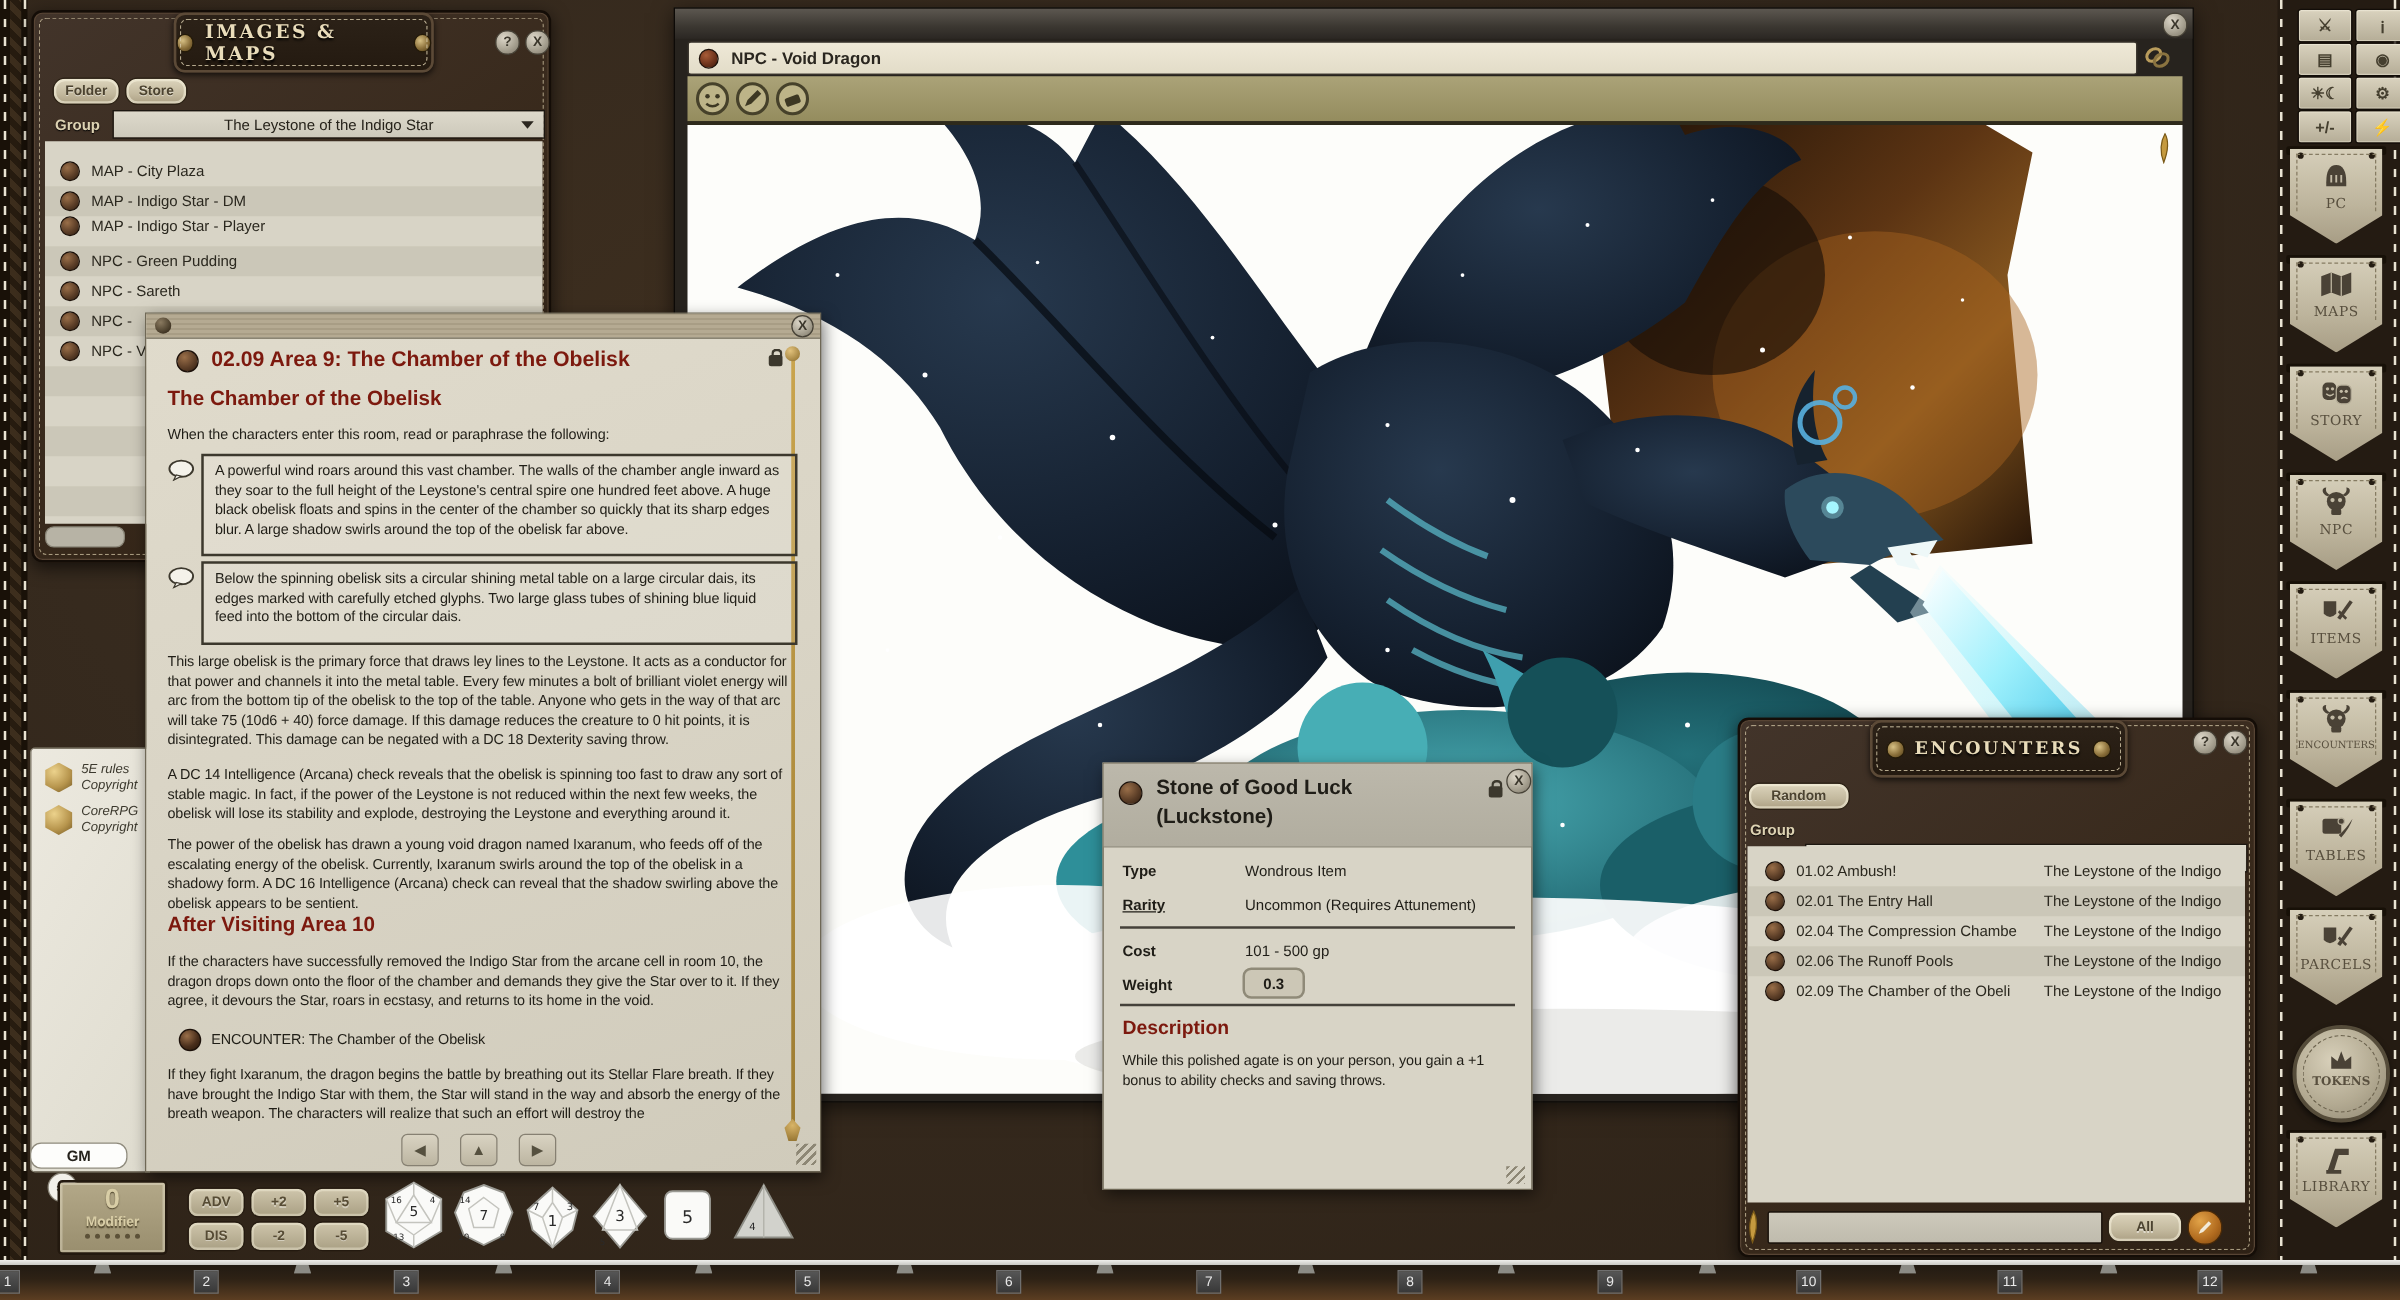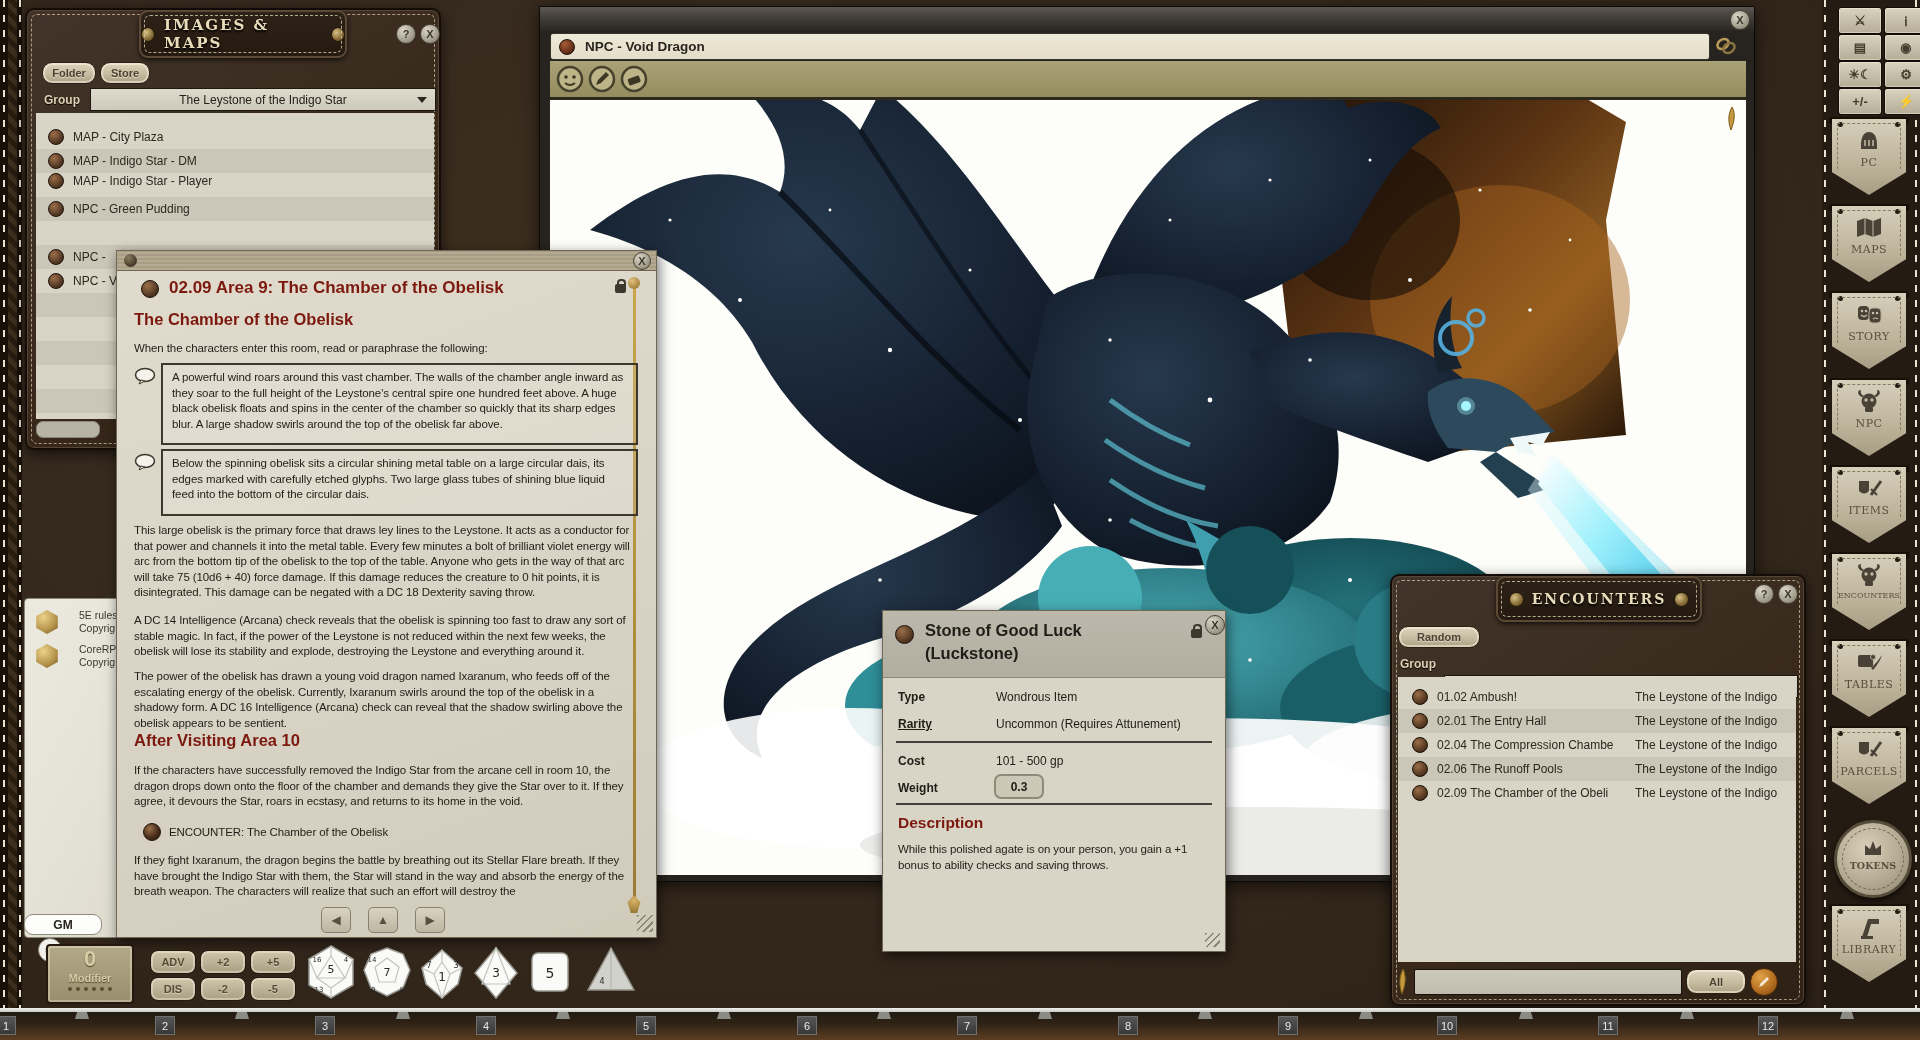--- a/index.html
+++ b/index.html
@@ -82,21 +82,21 @@
   .die text{font-family:"DejaVu Sans",sans-serif;fill:#2a2a2a;}
 
   
   .chip{position:absolute;top:4px;width:18px;height:17px;background:linear-gradient(180deg,#565656,#383838);
     border:1px solid #6f6f6f;color:#e8e8e8;font-size:11px;display:flex;align-items:center;justify-content:center;}
   .tick{position:absolute;top:0;width:14px;height:7px;background:#8b8b85;clip-path:polygon(15% 0,85% 0,100% 100%,0 100%);}
 
   .chatmod{display:flex;align-items:center;position:absolute;left:10px;}
   .d20icon{width:24px;height:24px;background:radial-gradient(circle at 35% 30%, #ecd28c 0%, #b7954d 55%, #6e531f 100%);
     clip-path:polygon(50% 0,95% 25%,95% 75%,50% 100%,5% 75%,5% 25%);flex:0 0 auto;}
-  .modlines{margin-left:20px;font-size:10.5px;color:#3c392e;line-height:13px;white-space:nowrap;}
+  .modlines{margin-left:6px;font-size:10.5px;color:#3c392e;line-height:13px;white-space:nowrap;font-style:italic;}
 </style>
 </head>
 <body>
 
 <div id="screen">
 
   <div class="abs edge" style="left:0;top:0;width:22px;height:1040px;">
     <div class="abs stitchline" style="left:3px;top:0;height:1040px;"></div>
     <div class="abs braid" style="left:8px;top:0;width:9px;height:1040px;"></div>
     <div class="abs stitchline" style="left:19px;top:0;height:1040px;"></div>
@@ -145,20 +145,24 @@
         <div class="brownstud" style="margin-left:12px;"></div>
         <span class="rowtxt">MAP - Indigo Star - DM</span>
       </div>
     <div class="lrow" style="top:56px;">
         <div class="brownstud" style="margin-left:12px;"></div>
         <span class="rowtxt">MAP - Indigo Star - Player</span>
       </div>
     <div class="lrow darkalt" style="top:84px;">
         <div class="brownstud" style="margin-left:12px;"></div>
         <span class="rowtxt">NPC - Green Pudding</span>
+      </div>
+    <div class="lrow" style="top:108px;">
+        <div class="brownstud" style="margin-left:12px;"></div>
+        <span class="rowtxt">NPC - Sareth</span>
       </div>
     <div class="lrow darkalt" style="top:132px;">
         <div class="brownstud" style="margin-left:12px;"></div>
         <span class="rowtxt">NPC -</span>
       </div>
     <div class="lrow" style="top:156px;">
         <div class="brownstud" style="margin-left:12px;"></div>
         <span class="rowtxt">NPC - V</span>
       </div>
     <div class="lrow darkalt" style="top:180px;"></div>

